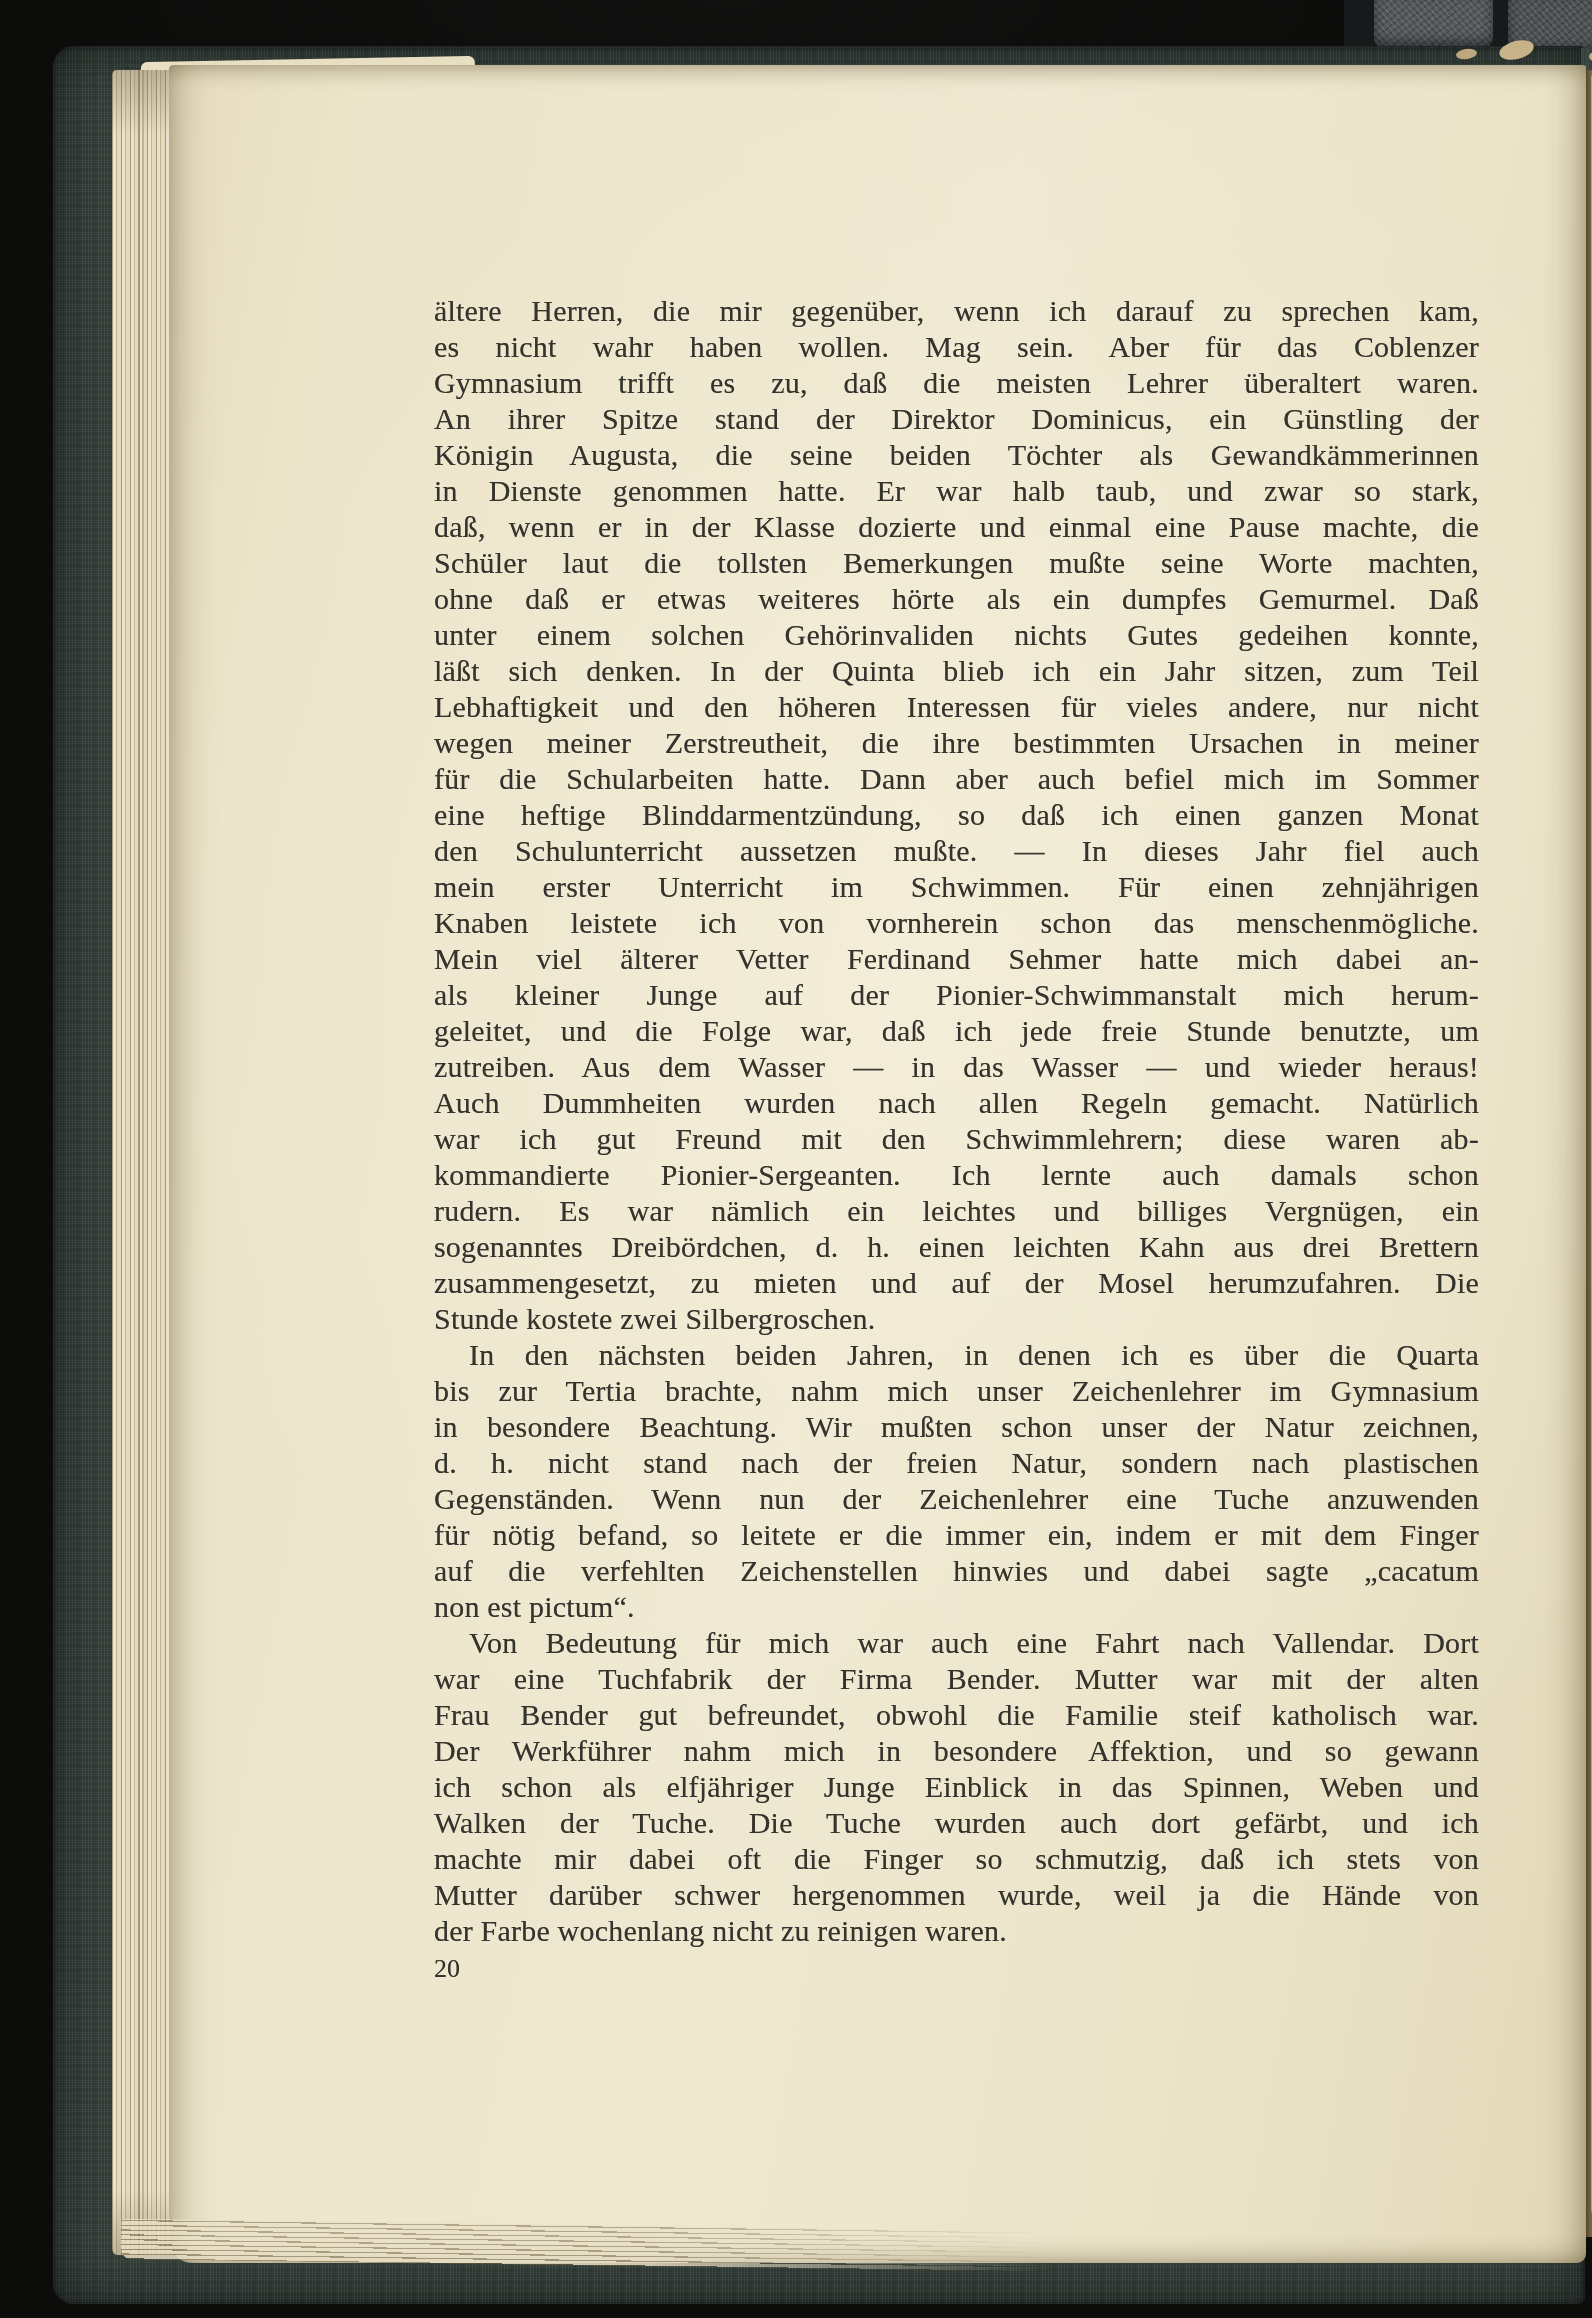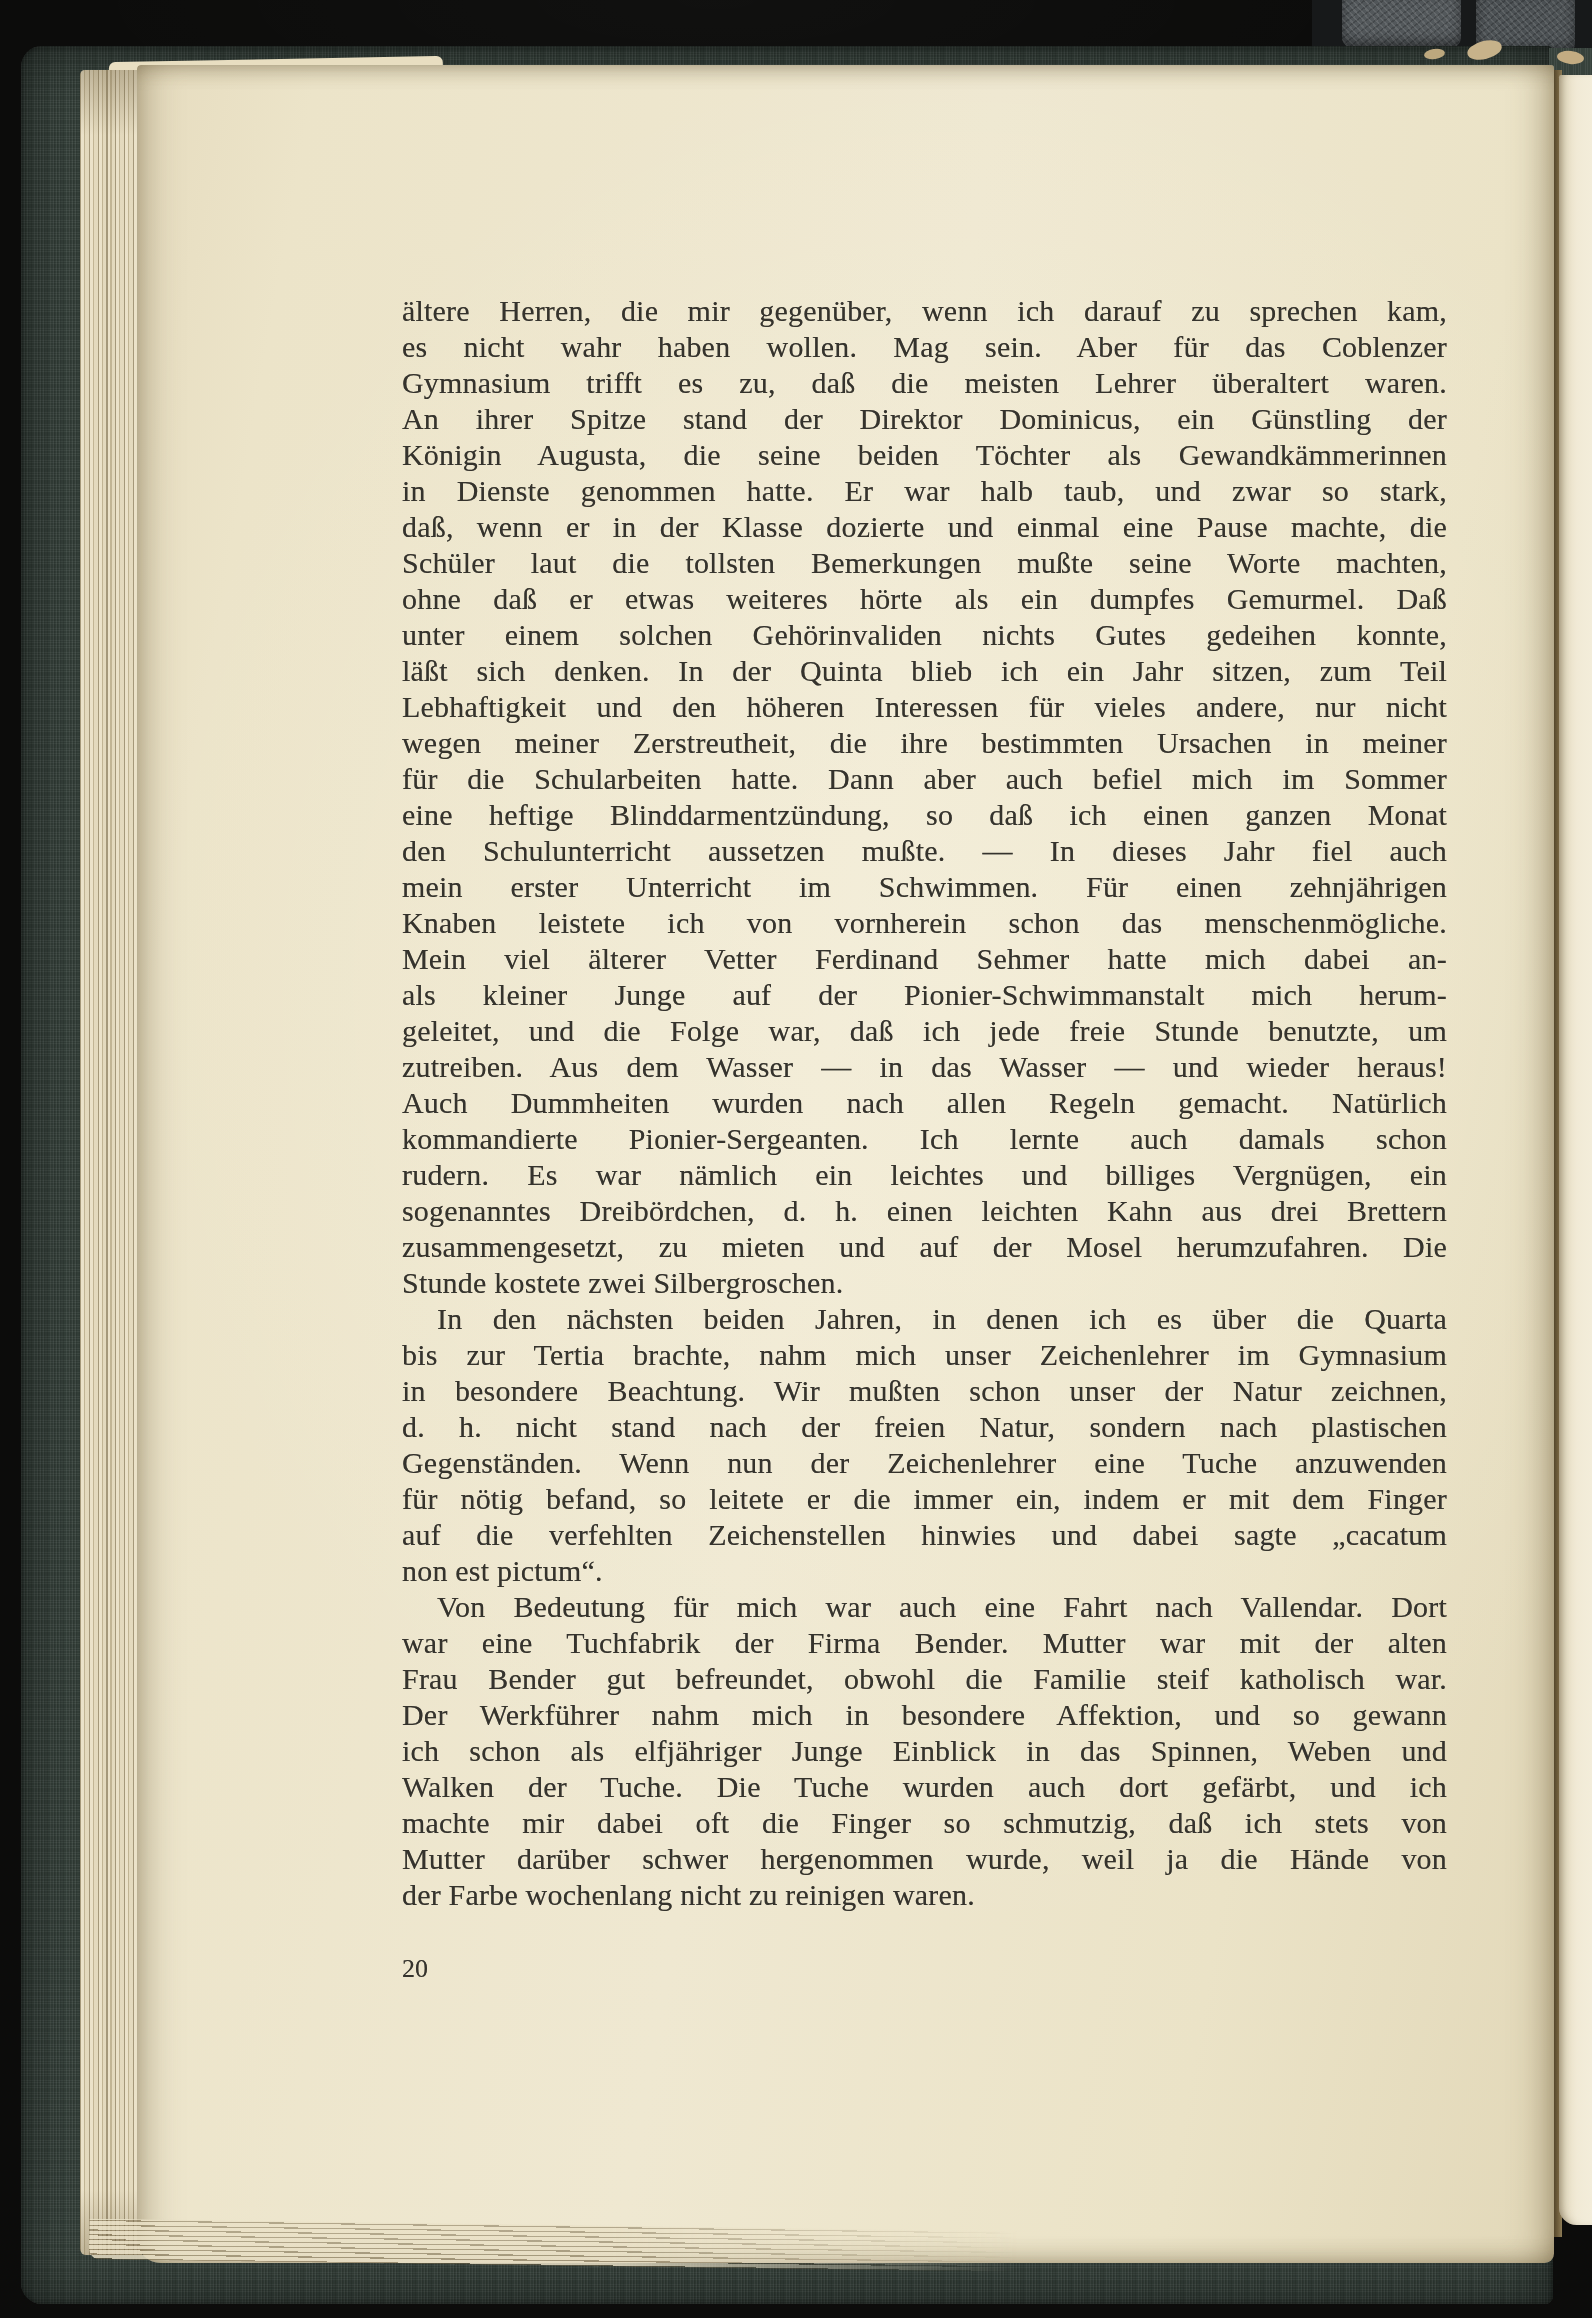--- a/index.html
+++ b/index.html
@@ -5,21 +5,21 @@
   html, body {
     margin: 0; padding: 0;
     background: #0c0c0b;
   }
   body {
     width: 1592px; height: 2319px;
     position: relative;
     overflow: hidden;
     font-family: "Liberation Serif", "DejaVu Serif", serif;
   }
-  .scan { position: absolute; inset: 0; }
+  .scan { position: absolute; inset: 0; margin-left: 32px; }
 
   
   .bg {
     position: absolute; inset: 0;
     background:
       radial-gradient(955px 239px at 45% 0%, rgba(255,255,255,0.02), transparent 70%),
       #0c0c0b;
   }
   .clamp-zone {
     position: absolute; left: 1312px; top: 0; width: 280px; height: 61px;
@@ -184,20 +184,21 @@
         <div class="line">für die Schularbeiten hatte. Dann aber auch befiel mich im Sommer</div>
         <div class="line">eine heftige Blinddarmentzündung, so daß ich einen ganzen Monat</div>
         <div class="line">den Schulunterricht aussetzen mußte. — In dieses Jahr fiel auch</div>
         <div class="line">mein erster Unterricht im Schwimmen. Für einen zehnjährigen</div>
         <div class="line">Knaben leistete ich von vornherein schon das menschenmögliche.</div>
         <div class="line">Mein viel älterer Vetter Ferdinand Sehmer hatte mich dabei an-</div>
         <div class="line">als kleiner Junge auf der Pionier-Schwimmanstalt mich herum-</div>
         <div class="line">geleitet, und die Folge war, daß ich jede freie Stunde benutzte, um</div>
         <div class="line">zutreiben. Aus dem Wasser — in das Wasser — und wieder heraus!</div>
         <div class="line">Auch Dummheiten wurden nach allen Regeln gemacht. Natürlich</div>
+        <div class="line">war ich gut Freund mit den Schwimmlehrern; diese waren ab-</div>
         <div class="line">kommandierte Pionier-Sergeanten. Ich lernte auch damals schon</div>
         <div class="line">rudern. Es war nämlich ein leichtes und billiges Vergnügen, ein</div>
         <div class="line">sogenanntes Dreibördchen, d. h. einen leichten Kahn aus drei Brettern</div>
         <div class="line">zusammengesetzt, zu mieten und auf der Mosel herumzufahren. Die</div>
         <div class="line last">Stunde kostete zwei Silbergroschen.</div>
         <div class="line indent">In den nächsten beiden Jahren, in denen ich es über die Quarta</div>
         <div class="line">bis zur Tertia brachte, nahm mich unser Zeichenlehrer im Gymnasium</div>
         <div class="line">in besondere Beachtung. Wir mußten schon unser der Natur zeichnen,</div>
         <div class="line">d. h. nicht stand nach der freien Natur, sondern nach plastischen</div>
         <div class="line">Gegenständen. Wenn nun der Zeichenlehrer eine Tuche anzuwenden</div>

